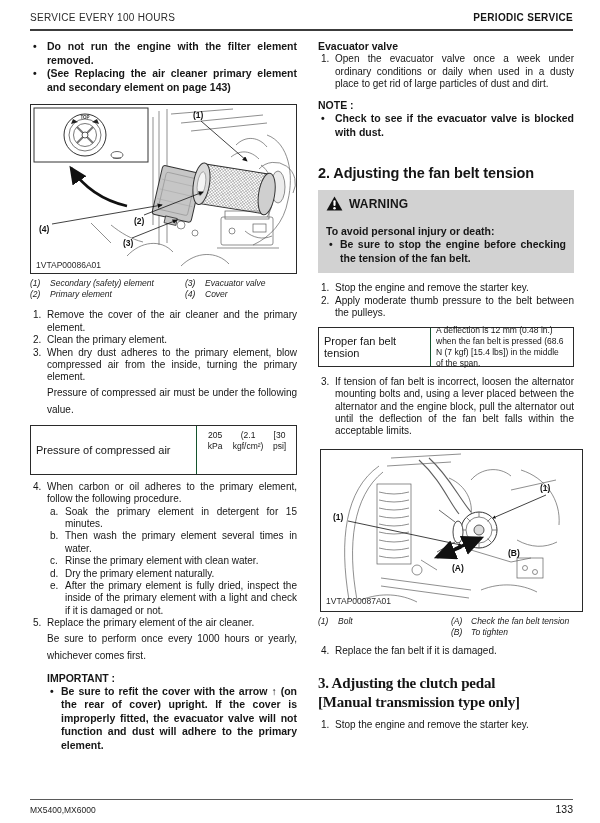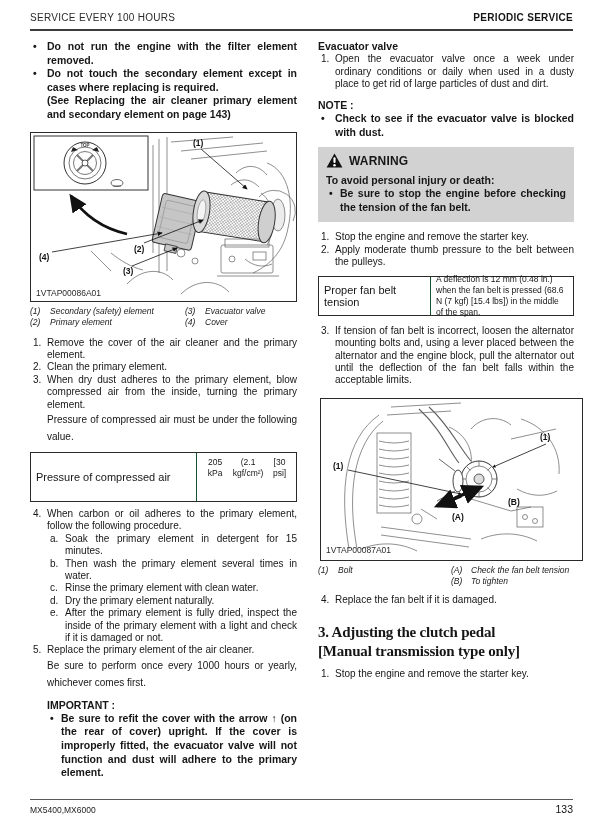--- a/index.html
+++ b/index.html
@@ -24,21 +24,21 @@
   .txt{flex:1;text-align:justify;font-size:10px;line-height:12.4px;}
   .brow .num,.brow .txt{font-size:10.5px;line-height:13.6px;font-weight:bold;}
   .cont{margin-left:17px;text-align:justify;font-size:10px;line-height:17px;}
   .sub{margin-left:19px;}
   .sub .num{flex:0 0 16px;padding-left:1px;}
   .h2{font-size:14.5px;font-weight:bold;letter-spacing:-.1px;line-height:18px;}
   .h3{font-size:15px;font-weight:bold;letter-spacing:-.2px;line-height:19px;}
   .minihead{font-size:10.5px;font-weight:bold;line-height:13px;}
   
   .warnbox{background:#d2d2d2;padding:6px 8px 8px 8px;margin-top:8px;}
-  .warnhead{display:flex;align-items:center;gap:6px;margin-bottom:6px;}
+  .warnhead{display:flex;align-items:center;gap:6px;margin-bottom:14px;}
   .warnhead span{font-size:12px;font-weight:bold;letter-spacing:.2px;}
   .warnlead{font-size:10.5px;font-weight:bold;line-height:13px;}
   .warnbox .brow .num{flex:0 0 14px;}
   
   .spec{display:flex;border:1px solid #2a2a2a;background:#fff;}
   .spec .cell-l{display:flex;align-items:center;border-right:1px solid #14532d;
     font-size:11px;padding:4px 5px;box-sizing:border-box;}
   .spec .cell-r{flex:1;font-size:8.5px;line-height:11px;padding:4px 5px;box-sizing:border-box;}
   .center{text-align:center;display:flex;flex-direction:row;justify-content:center;}
   
@@ -61,21 +61,20 @@
 
   <div class="col-l">
 
     <div class="row brow">
       <div class="num">•</div>
       <div class="txt">Do not run the engine with the filter element removed.</div>
     </div>
     <div class="row brow">
       <div class="num">•</div>
       <div class="txt">
-        <div>Do not touch the secondary element except in cases where replacing is required.</div>
         <div>(See Replacing the air cleaner primary element and secondary element on page 143)</div>
       </div>
     </div>
 
     <div class="figure" style="width:265px;height:168px;margin-top:10px;">
       <svg viewBox="0 0 265 168" width="265" height="168">
         <defs>
           <pattern id="hatch1" width="3.2" height="3.2" patternUnits="userSpaceOnUse">
             <path d="M0 0 L3.2 3.2 M3.2 0 L0 3.2" stroke="#9a9a9a" stroke-width=".6"></path>
           </pattern>
@@ -246,20 +245,21 @@
     </div>
 
     <div style="margin-top:8px;">
       <div class="minihead">NOTE :</div>
       <div class="row brow">
         <div class="num">•</div>
         <div class="txt">Check to see if the evacuator valve is blocked with dust.</div>
       </div>
     </div>
 
+    <div class="h2" style="margin-top:25px;">2. Adjusting the fan belt tension</div>
 
     <div class="warnbox">
       <div class="warnhead">
         <svg width="17" height="15" viewBox="0 0 20 18">
           <path d="M10 0.5 L19.5 17.5 H0.5 Z" fill="#111"></path>
           <rect x="8.7" y="5" width="2.6" height="7" rx="1.2" fill="#fff"></rect>
           <circle cx="10" cy="14.6" r="1.5" fill="#fff"></circle>
         </svg>
         <span>WARNING</span>
       </div>

